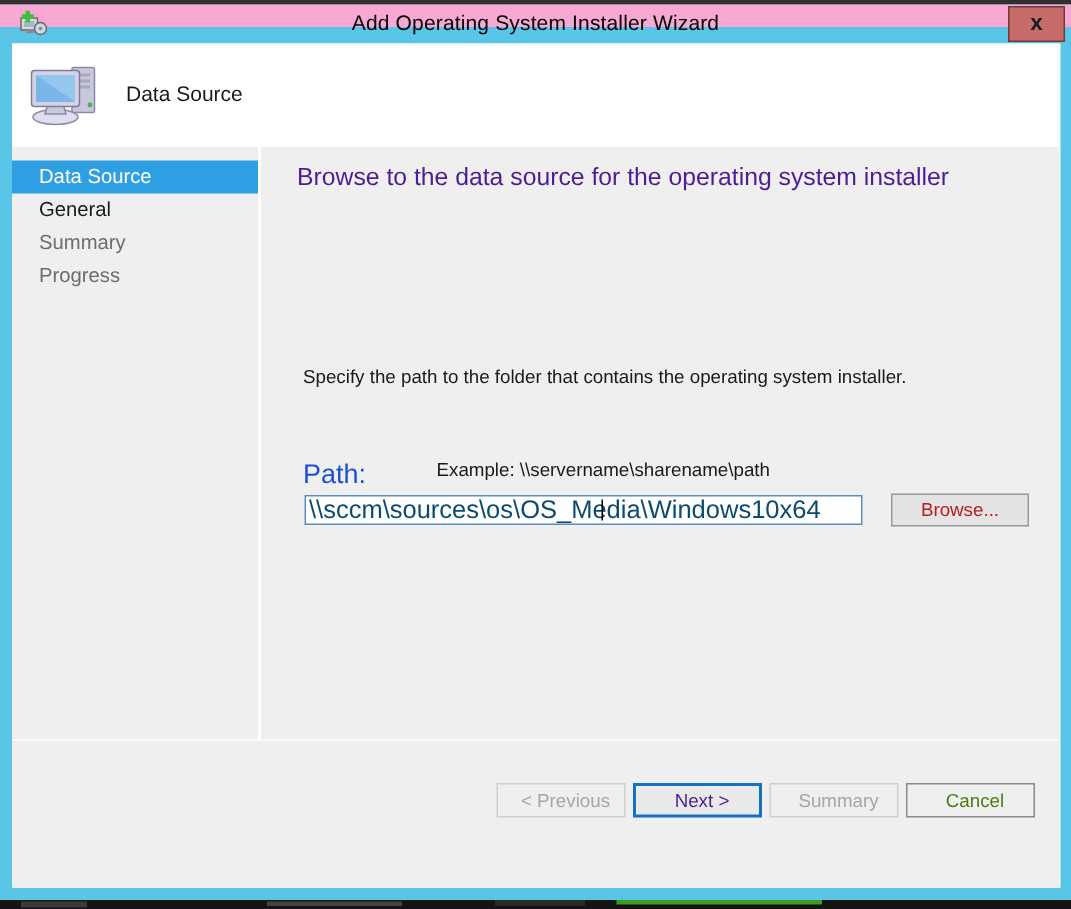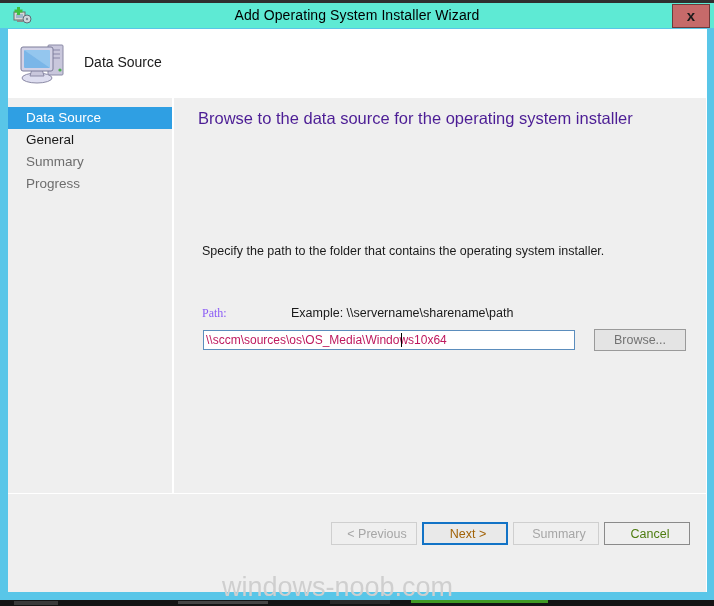--- a/index.html
+++ b/index.html
@@ -31,22 +31,22 @@
     width: 714px;
     height: 3px;
     background: #2f2f2f;
   }
 
   
   #titlebar {
     position: absolute;
     left: 0; top: 3px;
     width: 714px;
-    height: 25px;
-    background: #5eead4;
+    height: 15px;
+    background: #f9a8d4;
   }
   #window-icon {
     position: absolute;
     left: 12px; top: 4px;
     width: 20px; height: 18px;
   }
   #title-text {
     position: absolute;
     left: 0; top: 3px;
     width: 714px;
@@ -174,44 +174,44 @@
     left: 28px; top: 146px;
     font-size: 12.5px;
     color: #1a1a1a;
     font-family: "Liberation Sans", sans-serif;
     white-space: nowrap;
   }
 
   #path-label {
     position: absolute;
     left: 28px; top: 208px;
-    font-size: 12px;
-    color: #8b5cf6;
-    font-family: Liberation Serif, serif;
+    font-size: 18px;
+    color: #1d4ed8;
+    font-family: Liberation Sans, sans-serif;
   }
   #example-label {
     position: absolute;
     left: 117px; top: 208px;
     font-size: 12.5px;
     color: #1a1a1a;
     font-family: "Liberation Sans", sans-serif;
     white-space: nowrap;
     text-align: center;
   }
 
   #path-input {
     position: absolute;
     left: 29px; top: 232px;
     width: 372px;
     height: 20px;
     box-sizing: border-box;
     border: 1px solid #5b8dbd;
     background: #ffffff;
-    font-size: 12px;
-    color: #be185d;
+    font-size: 17px;
+    color: #0c4a6e;
     padding: 0 2px;
     font-family: "Liberation Sans", sans-serif;
     outline: none;
   }
   #caret {
     position: absolute;
     left: 227px; top: 235px;
     width: 1px;
     height: 14px;
     background: #000;
@@ -219,21 +219,21 @@
 
   #browse-button {
     position: absolute;
     left: 420px; top: 231px;
     width: 92px;
     height: 22px;
     box-sizing: border-box;
     background: #e4e4e4;
     border: 1px solid #9a9a9a;
     font-size: 12.5px;
-    color: #737373;
+    color: #b91c1c;
     font-family: "Liberation Sans", sans-serif;
     cursor: pointer;
   }
 
   
   #footer-separator {
     position: absolute;
     left: 0; top: 464px;
     width: 698px;
     height: 1px;
@@ -266,21 +266,21 @@
     width: 86px;
     border: 1px solid #cfcfcf;
     color: #a6a6a6;
     cursor: default;
   }
   #btn-next {
     left: 414px;
     width: 86px;
     border: 2px solid #1273c6;
     background: #e9e9e9;
-    color: #a16207;
+    color: #4c1d95;
     line-height: 19px;
   }
   #btn-summary {
     left: 505px;
     width: 86px;
     border: 1px solid #cfcfcf;
     color: #a6a6a6;
     cursor: default;
   }
   #btn-cancel {
@@ -415,20 +415,19 @@
     <div id="footer-separator"></div>
 
     <div id="footer">
       <button class="footer-btn" id="btn-previous">&lt; Previous</button>
       <button class="footer-btn" id="btn-next">Next &gt;</button>
       <button class="footer-btn" id="btn-summary">Summary</button>
       <button class="footer-btn" id="btn-cancel">Cancel</button>
     </div>
   </div>
 
-  <div id="watermark">windows-noob.com</div>
 </div>
 
 <div id="desktop-strip"></div>
 <div id="desktop-noise1"></div>
 <div id="desktop-noise3"></div>
 <div id="desktop-noise2"></div>
 <div id="desktop-green"></div>
 
 </body></html>

